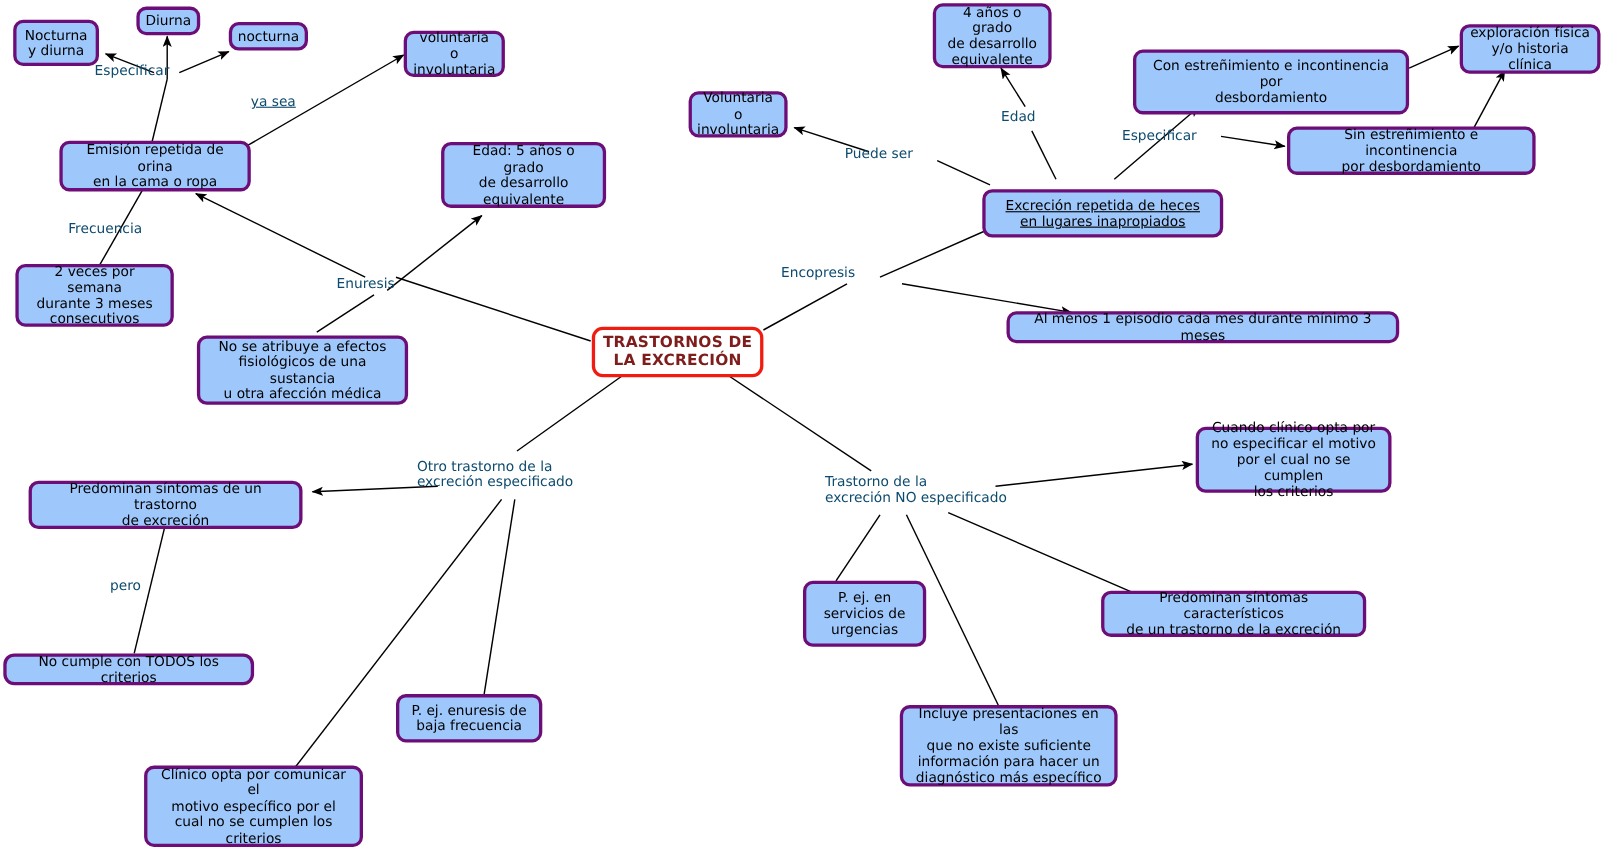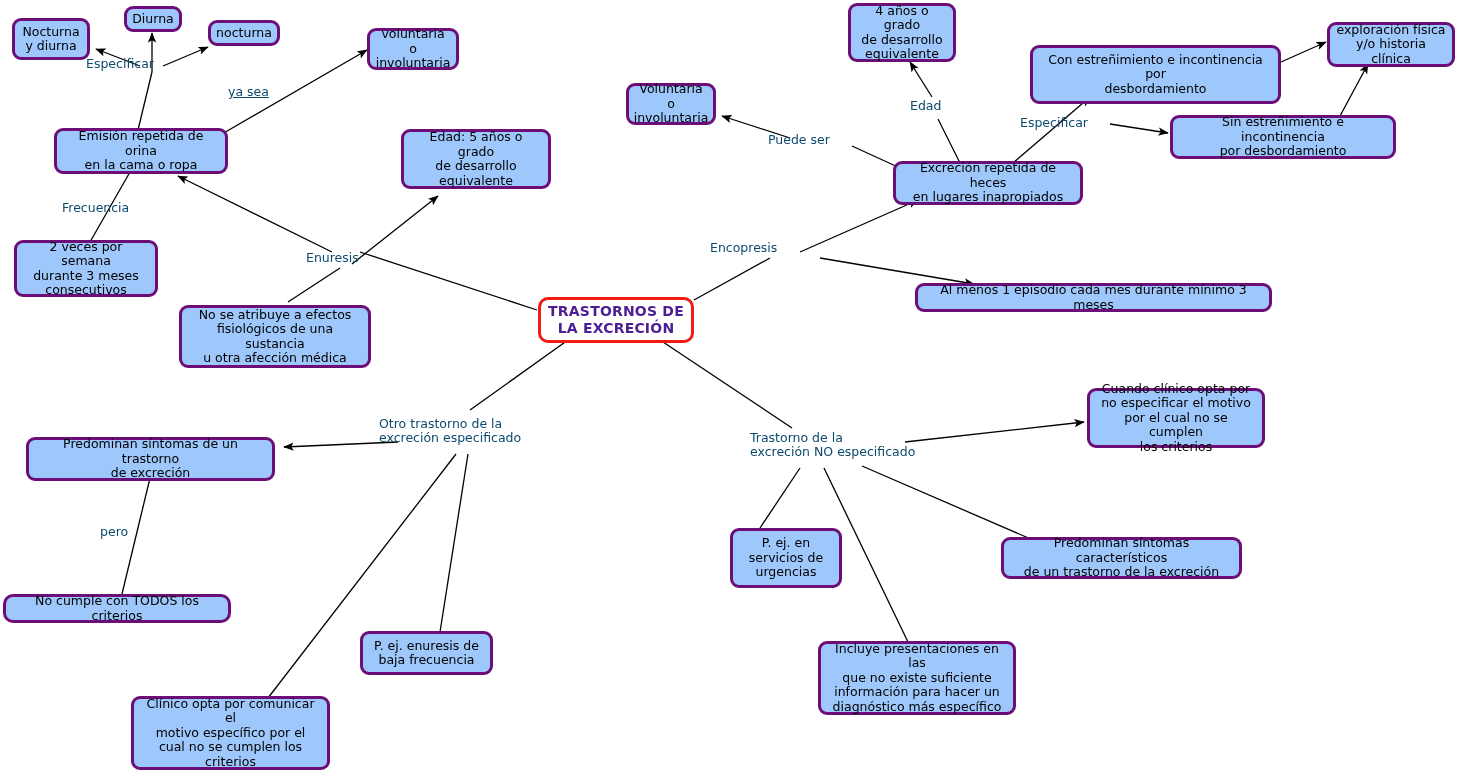--- a/index.html
+++ b/index.html
@@ -37,21 +37,21 @@
     line-height: 1.16;
     font-size: 12.5px;
     padding: 3px 6px;
     white-space: pre-line;
     z-index: 2;
   }
   .node.central {
     background: #ffffff;
     border: 3px solid #ef1d11;
     border-radius: 10px;
-    color: #4c1d95;
+    color: #7f1d1d;
     font-weight: bold;
     font-size: 14px;
     letter-spacing: 0.2px;
     line-height: 1.2;
   }
   .edge-label {
     position: absolute;
     font-size: 12.5px;
     color: #0c4a6e;
     text-align: left;
@@ -154,21 +154,21 @@
 fisiológicos de una sustancia
 u otra afección médica</div>
 
   <div class="node" style="left:626px; top:83px; width:90px; height:42px;">Voluntaria o
 involuntaria</div>
 
   <div class="node" style="left:848px; top:3px; width:108px; height:59px;">4 años o grado
 de desarrollo
 equivalente</div>
 
-  <div class="node" style="left:893px; top:161px; width:190px; height:44px;">Excreción repetida de heces
+  <div class="node" style="left:893px; top:172px; width:219px; height:44px;text-decoration:underline;">Excreción repetida de heces
 en lugares inapropiados</div>
 
   <div class="node" style="left:1030px; top:45px; width:251px; height:59px;">Con estreñimiento e incontinencia por
 desbordamiento</div>
 
   <div class="node" style="left:1170px; top:115px; width:226px; height:44px;">Sin estreñimiento e incontinencia
 por desbordamiento</div>
 
   <div class="node" style="left:1327px; top:22px; width:128px; height:45px;">exploración física
 y/o historia clínica</div>

